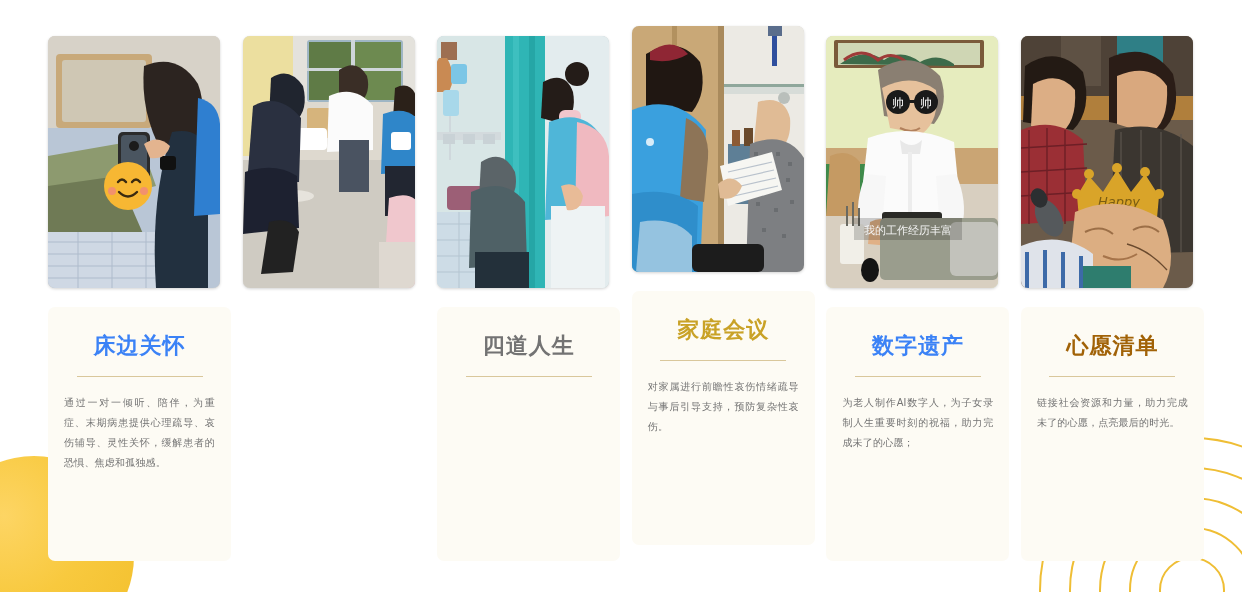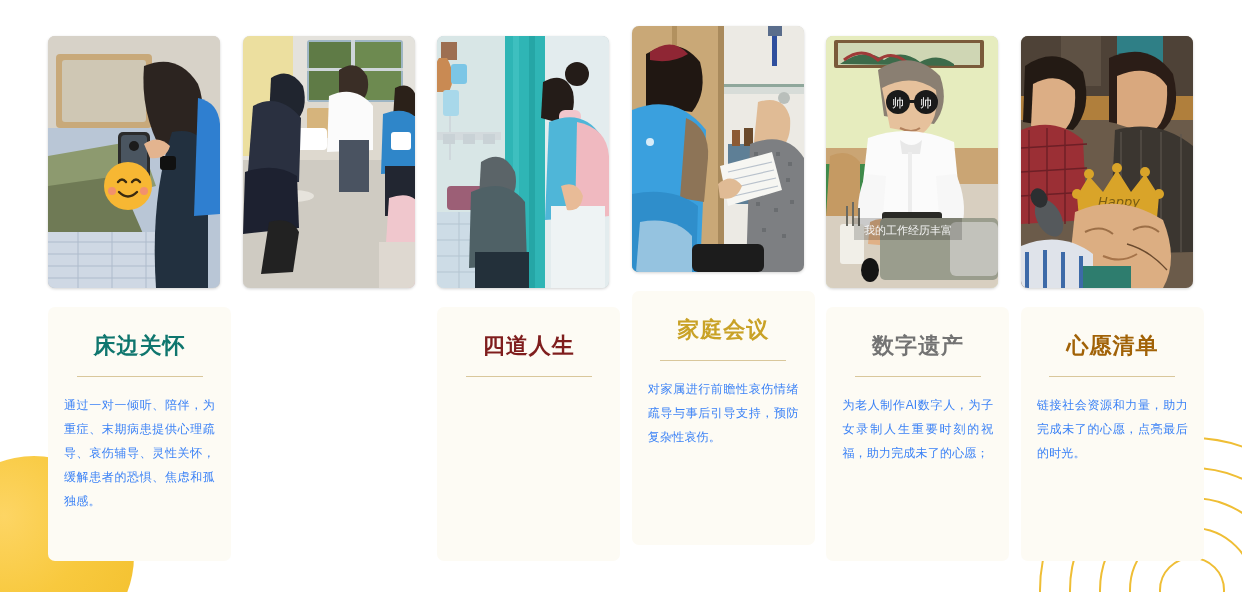--- a/index.html
+++ b/index.html
@@ -74,22 +74,22 @@
     line-height: 1.2;
     white-space: nowrap;
   }
   .title-rule {
     width: 126px;
     height: 1px;
     background: #D9C79B;
     margin: 17px auto 16px auto;
   }
   .card-body {
-    font-size: 12px;
-    color: #3b82f6;
+    font-size: 10px;
+    color: #737373;
     line-height: 2.0;
     text-align: justify;
     text-justify: inter-ideograph;
     letter-spacing: 0.2px;
   }
 </style>
 </head>
 <body>
 
 <div id="deco-circle-bl"></div>
@@ -138,21 +138,21 @@
         <path d="M70 146 q4 -5 8 0" stroke="#3a2a10" stroke-width="2.4" fill="none" stroke-linecap="round"></path>
         <path d="M84 146 q4 -5 8 0" stroke="#3a2a10" stroke-width="2.4" fill="none" stroke-linecap="round"></path>
         <path d="M71 156 q9 9 18 0" stroke="#3a2a10" stroke-width="2.4" fill="none" stroke-linecap="round"></path>
         <circle cx="64" cy="155" r="4" fill="#F0877C" opacity=".8"></circle>
         <circle cx="96" cy="155" r="4" fill="#F0877C" opacity=".8"></circle>
         <rect x="112" y="120" width="16" height="14" rx="3" fill="#111"></rect>
         <path d="M96 108 q14 -10 26 2 q-4 14 -20 12 Z" fill="#e3b48f"></path>
       </svg>
     </div>
     <div class="info-card tall">
-      <div class="card-title" style="color:#0f766e">床边关怀</div>
+      <div class="card-title" style="color:#3b82f6">床边关怀</div>
       <div class="title-rule"></div>
       <div class="card-body">通过一对一倾听、陪伴，为重症、末期病患提供心理疏导、哀伤辅导、灵性关怀，缓解患者的恐惧、焦虑和孤独感。</div>
     </div>
   </div>
 
   <div class="card-col">
     <div class="photo">
       <svg viewBox="0 0 172 252" preserveAspectRatio="xMidYMid slice">
         <rect width="172" height="252" fill="#e4e2dc"></rect>
         <rect x="0" y="0" width="50" height="120" fill="#ecdf9f"></rect>
@@ -222,21 +222,21 @@
         <path d="M106 46 q22 -12 30 10 q4 22 -10 32 l-22 -6 Z" fill="#241c18"></path>
         <circle cx="140" cy="38" r="12" fill="#241c18"></circle>
         <rect x="122" y="74" width="22" height="14" rx="6" fill="#f2c6cc"></rect>
         <path d="M112 86 q34 -14 52 14 l0 80 l-56 4 Z" fill="#4fb6d8"></path>
         <path d="M140 86 q30 6 32 34 l0 60 l-34 4 Z" fill="#f0b9c0"></path>
         <rect x="114" y="170" width="54" height="82" fill="#eef3f4"></rect>
         <path d="M124 150 q16 -6 22 10 q-2 16 -16 14 Z" fill="#e8bb97"></path>
       </svg>
     </div>
     <div class="info-card">
-      <div class="card-title" style="color:#7f1d1d">四道人生</div>
+      <div class="card-title" style="color:#737373">四道人生</div>
       <div class="title-rule"></div>
     </div>
   </div>
 
   <div class="card-col raised">
     <div class="photo">
       <svg viewBox="0 0 172 246" preserveAspectRatio="xMidYMid slice">
         <rect width="172" height="246" fill="#e9e6e0"></rect>
         <rect x="0" y="0" width="92" height="246" fill="#c9a877"></rect>
         <rect x="40" y="0" width="5" height="246" fill="#b2915f"></rect>
@@ -328,21 +328,21 @@
         <rect x="14" y="188" width="24" height="40" rx="3" fill="#f1efe8"></rect>
         <rect x="20" y="170" width="2" height="20" fill="#6a6a62"></rect>
         <rect x="26" y="166" width="2" height="24" fill="#6a6a62"></rect>
         <rect x="32" y="172" width="2" height="18" fill="#6a6a62"></rect>
         <ellipse cx="44" cy="234" rx="9" ry="12" fill="#141414"></ellipse>
         <rect x="28" y="182" width="108" height="22" fill="#000000" opacity=".18"></rect>
         <text x="82" y="198" font-family="'DejaVu Sans',sans-serif" font-size="11" fill="#f4f4f4" text-anchor="middle">我的工作经历丰富</text>
       </svg>
     </div>
     <div class="info-card">
-      <div class="card-title" style="color:#737373">数字遗产</div>
+      <div class="card-title" style="color:#3b82f6">数字遗产</div>
       <div class="title-rule"></div>
       <div class="card-body">为老人制作AI数字人，为子女录制人生重要时刻的祝福，助力完成未了的心愿；</div>
     </div>
   </div>
 
   <div class="card-col">
     <div class="photo">
       <svg viewBox="0 0 172 252" preserveAspectRatio="xMidYMid slice">
         <rect width="172" height="252" fill="#6b5b4a"></rect>
         <rect x="0" y="0" width="172" height="60" fill="#4e4237"></rect>

